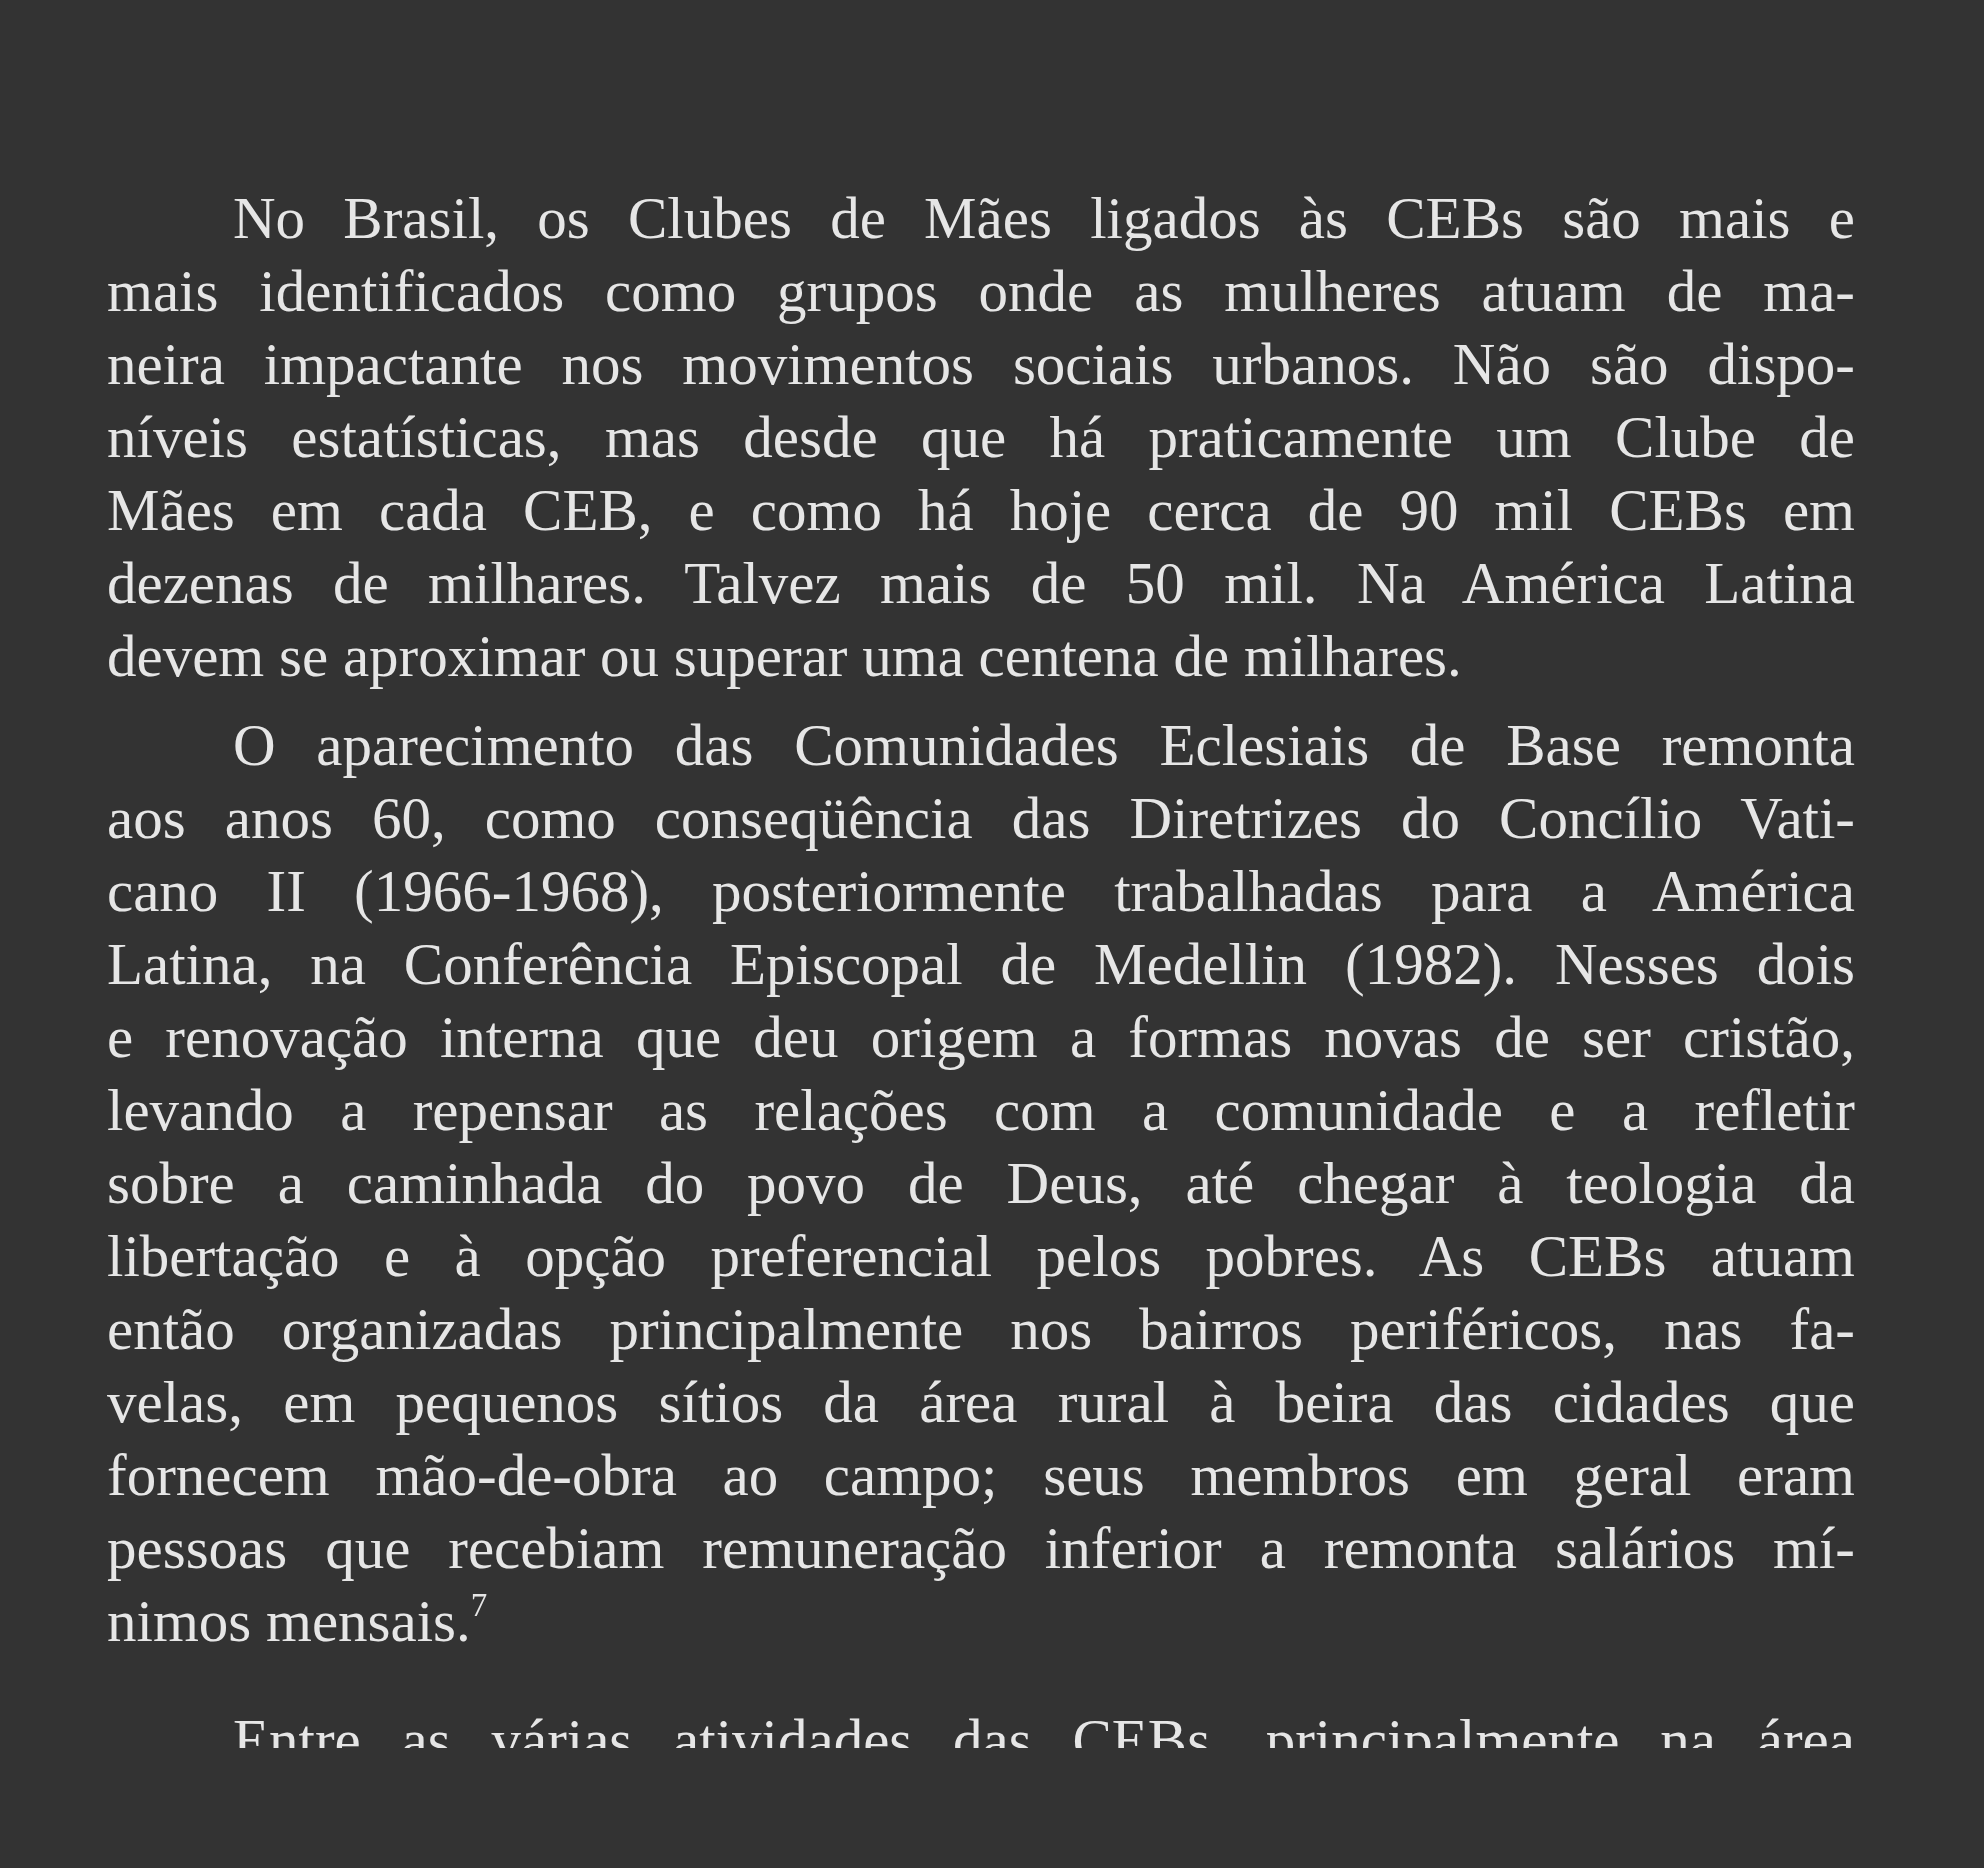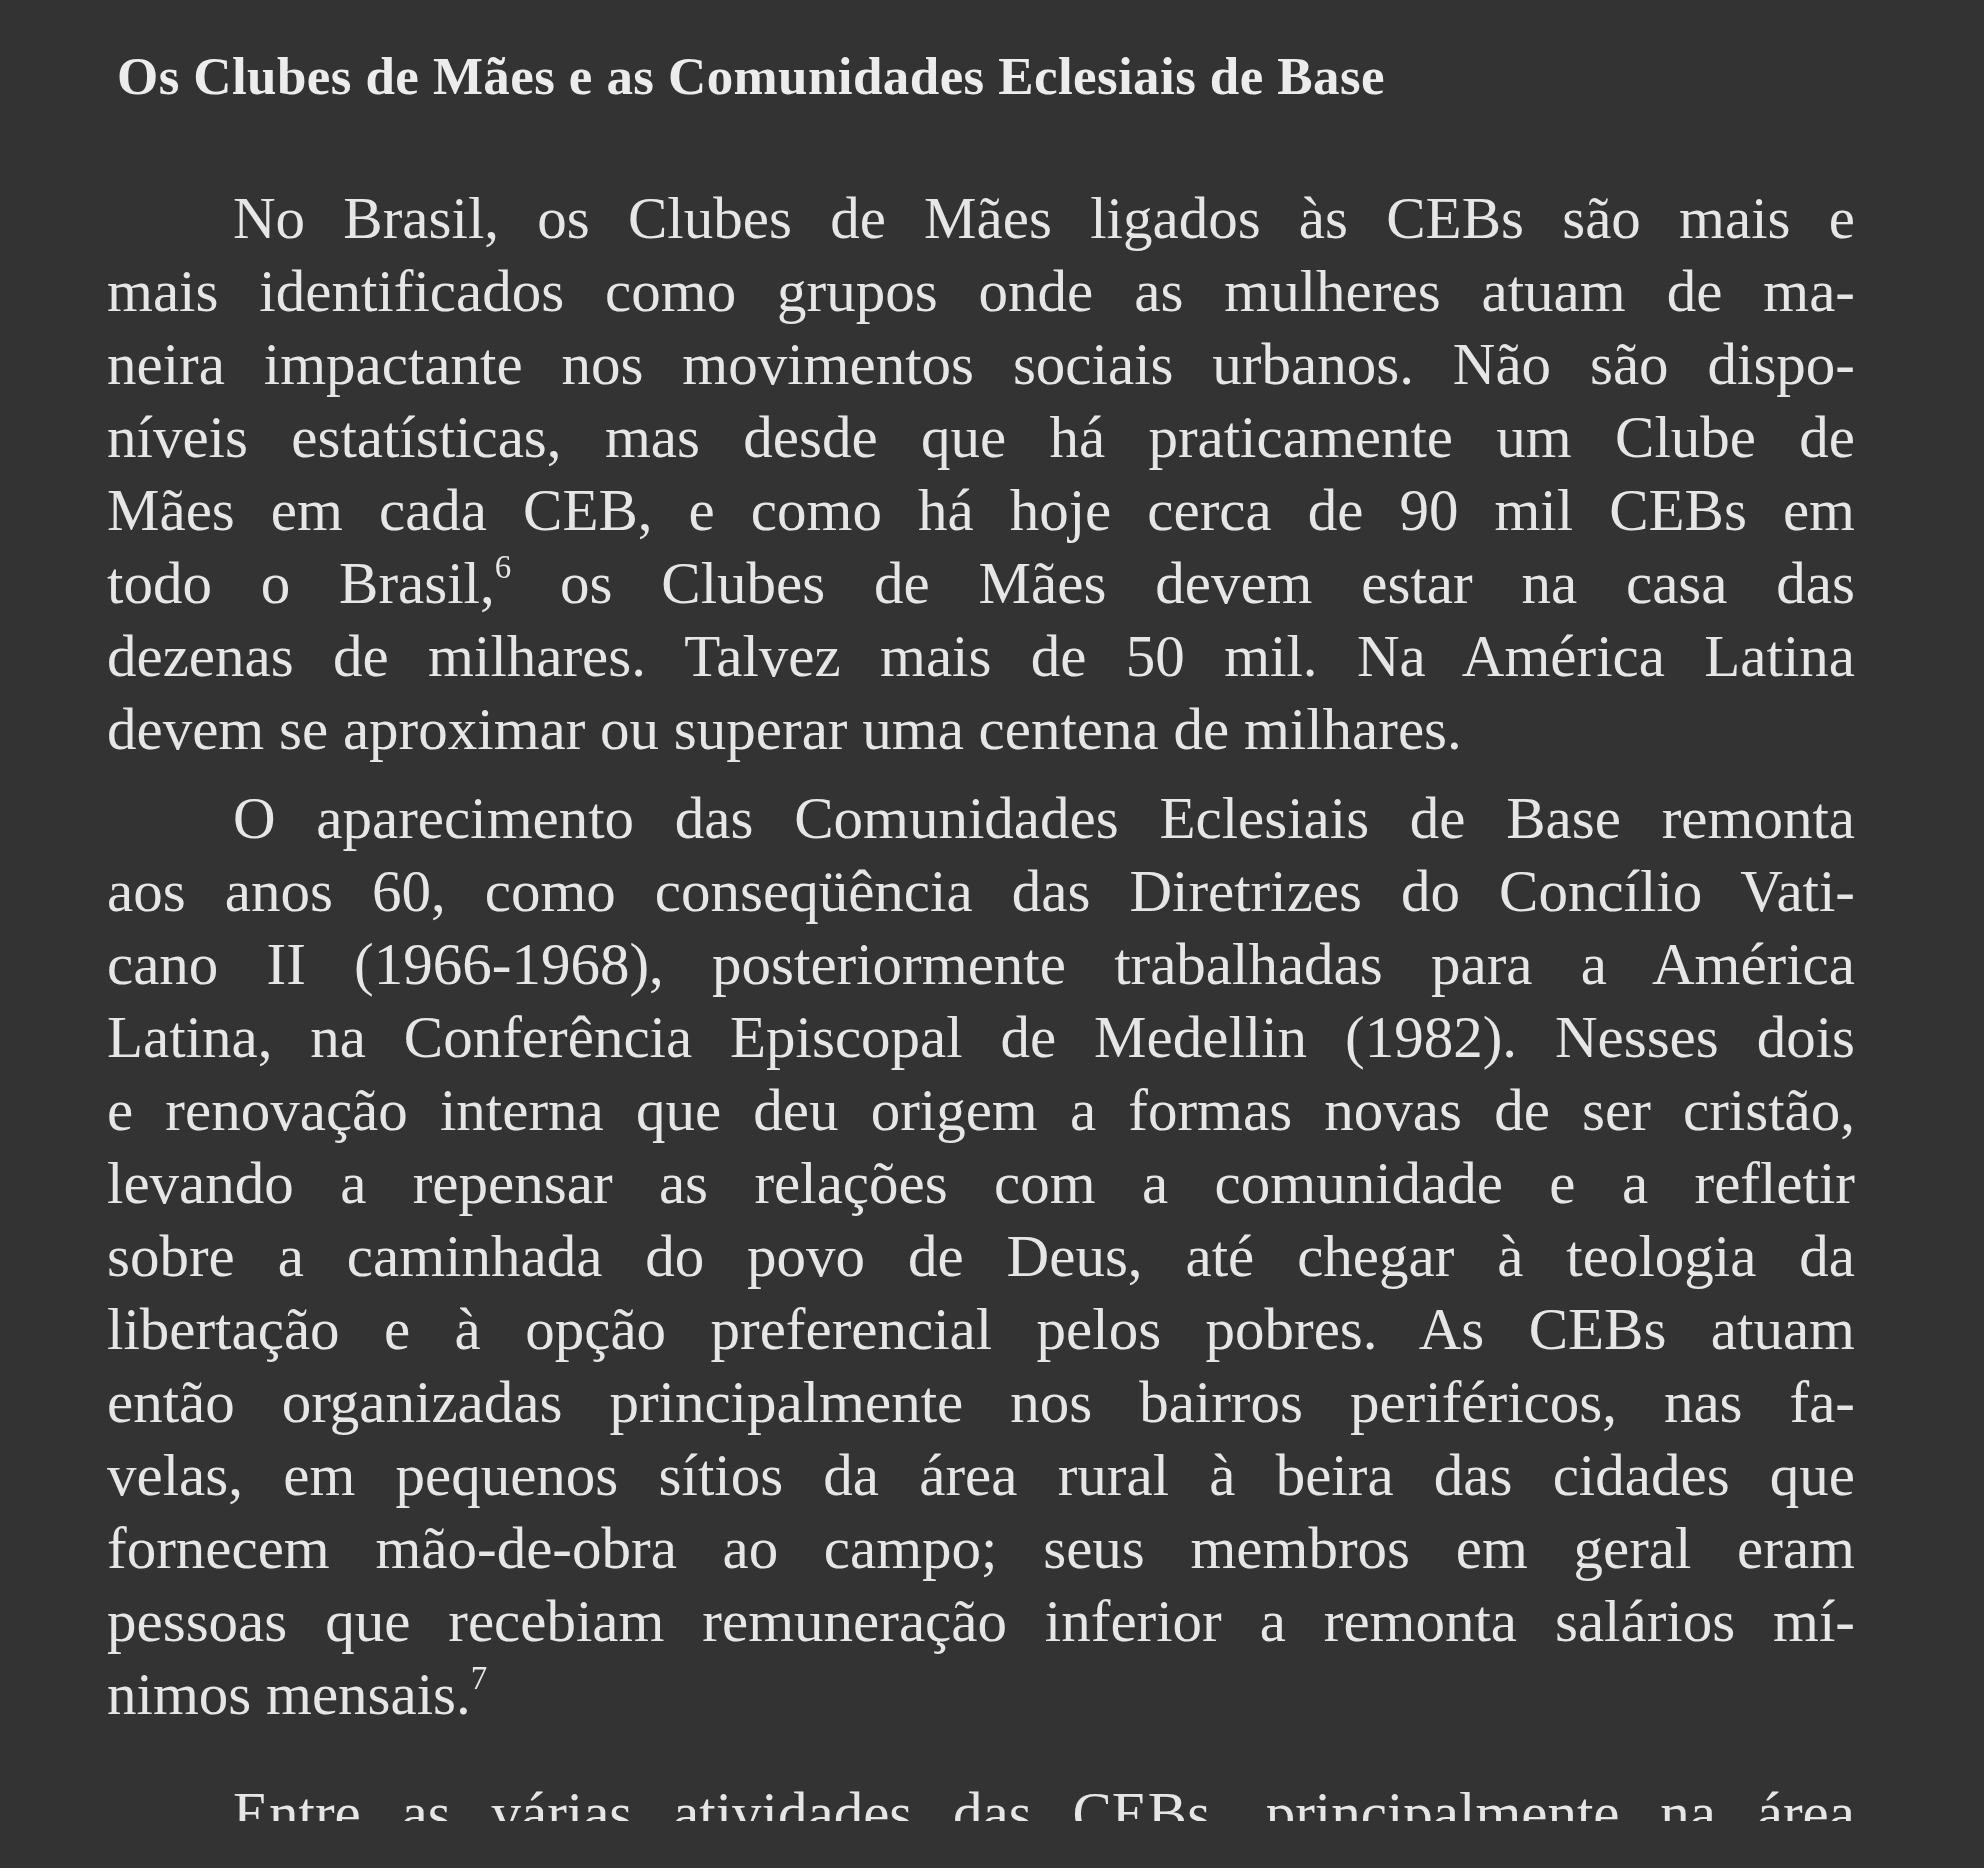--- a/index.html
+++ b/index.html
@@ -72,31 +72,29 @@
       overflow: hidden;
       line-height: 73px;
       margin-top: 29px;
     }
   </style>
 </head>
 <body>
 
 <div class="page">
 
-  <h2 class="section-title">Os Clubes de Mães e as Comunidades Eclesiais de Base</h2>
 
   <div class="body-text">
 
     <div>
       <span class="line indent">No Brasil, os Clubes de Mães ligados às CEBs são mais e</span>
       <span class="line">mais identificados como grupos onde as mulheres atuam de ma-</span>
       <span class="line">neira impactante nos movimentos sociais urbanos. Não são dispo-</span>
       <span class="line">níveis estatísticas, mas desde que há praticamente um Clube de</span>
       <span class="line">Mães em cada CEB, e como há hoje cerca de 90 mil CEBs em</span>
-      <span class="line"><span>todo o Brasil,</span><sup class="fn">6</sup><span> os Clubes de Mães devem estar na casa das</span></span>
       <span class="line">dezenas de milhares. Talvez mais de 50 mil. Na América Latina</span>
       <span class="line last">devem se aproximar ou superar uma centena de milhares.</span>
     </div>
 
     <div class="para-gap"></div>
 
     <div>
       <span class="line indent">O aparecimento das Comunidades Eclesiais de Base remonta</span>
       <span class="line">aos anos 60, como conseqüência das Diretrizes do Concílio Vati-</span>
       <span class="line">cano II (1966-1968), posteriormente trabalhadas para a América</span>

